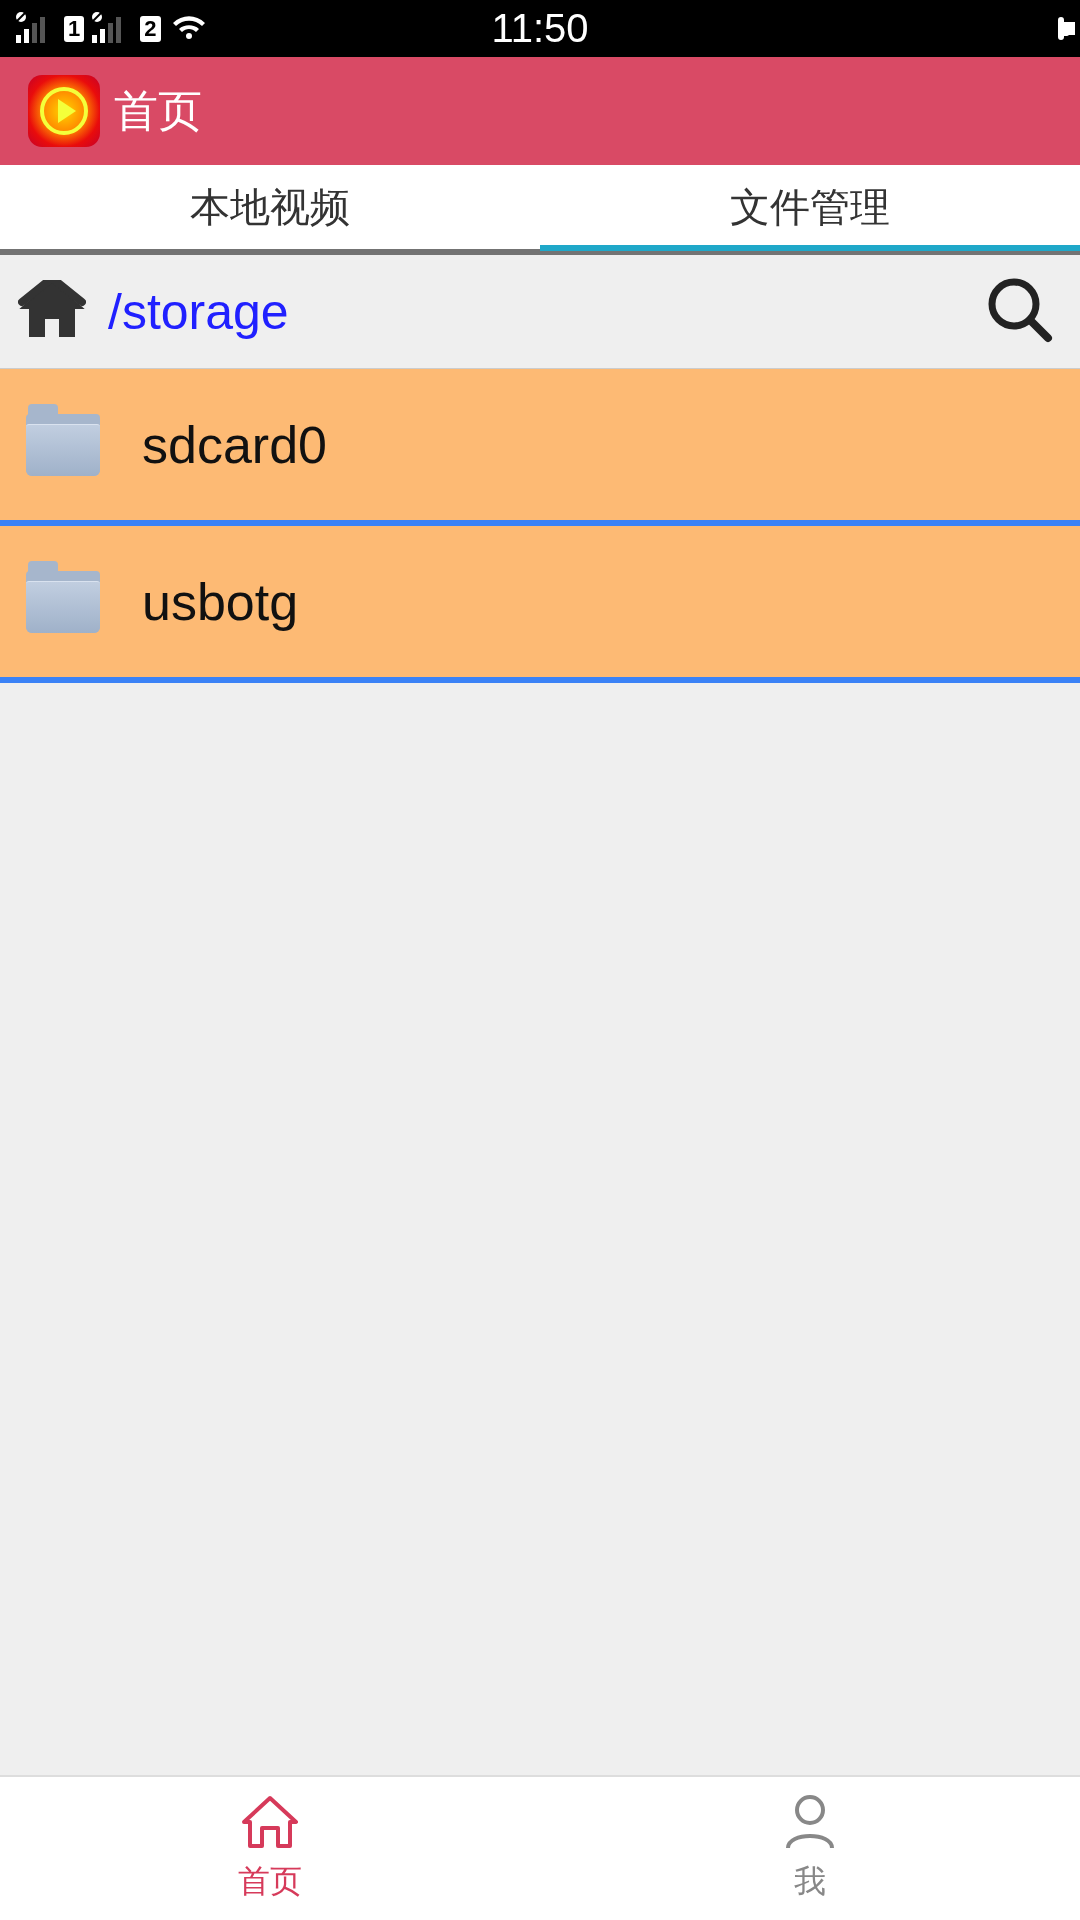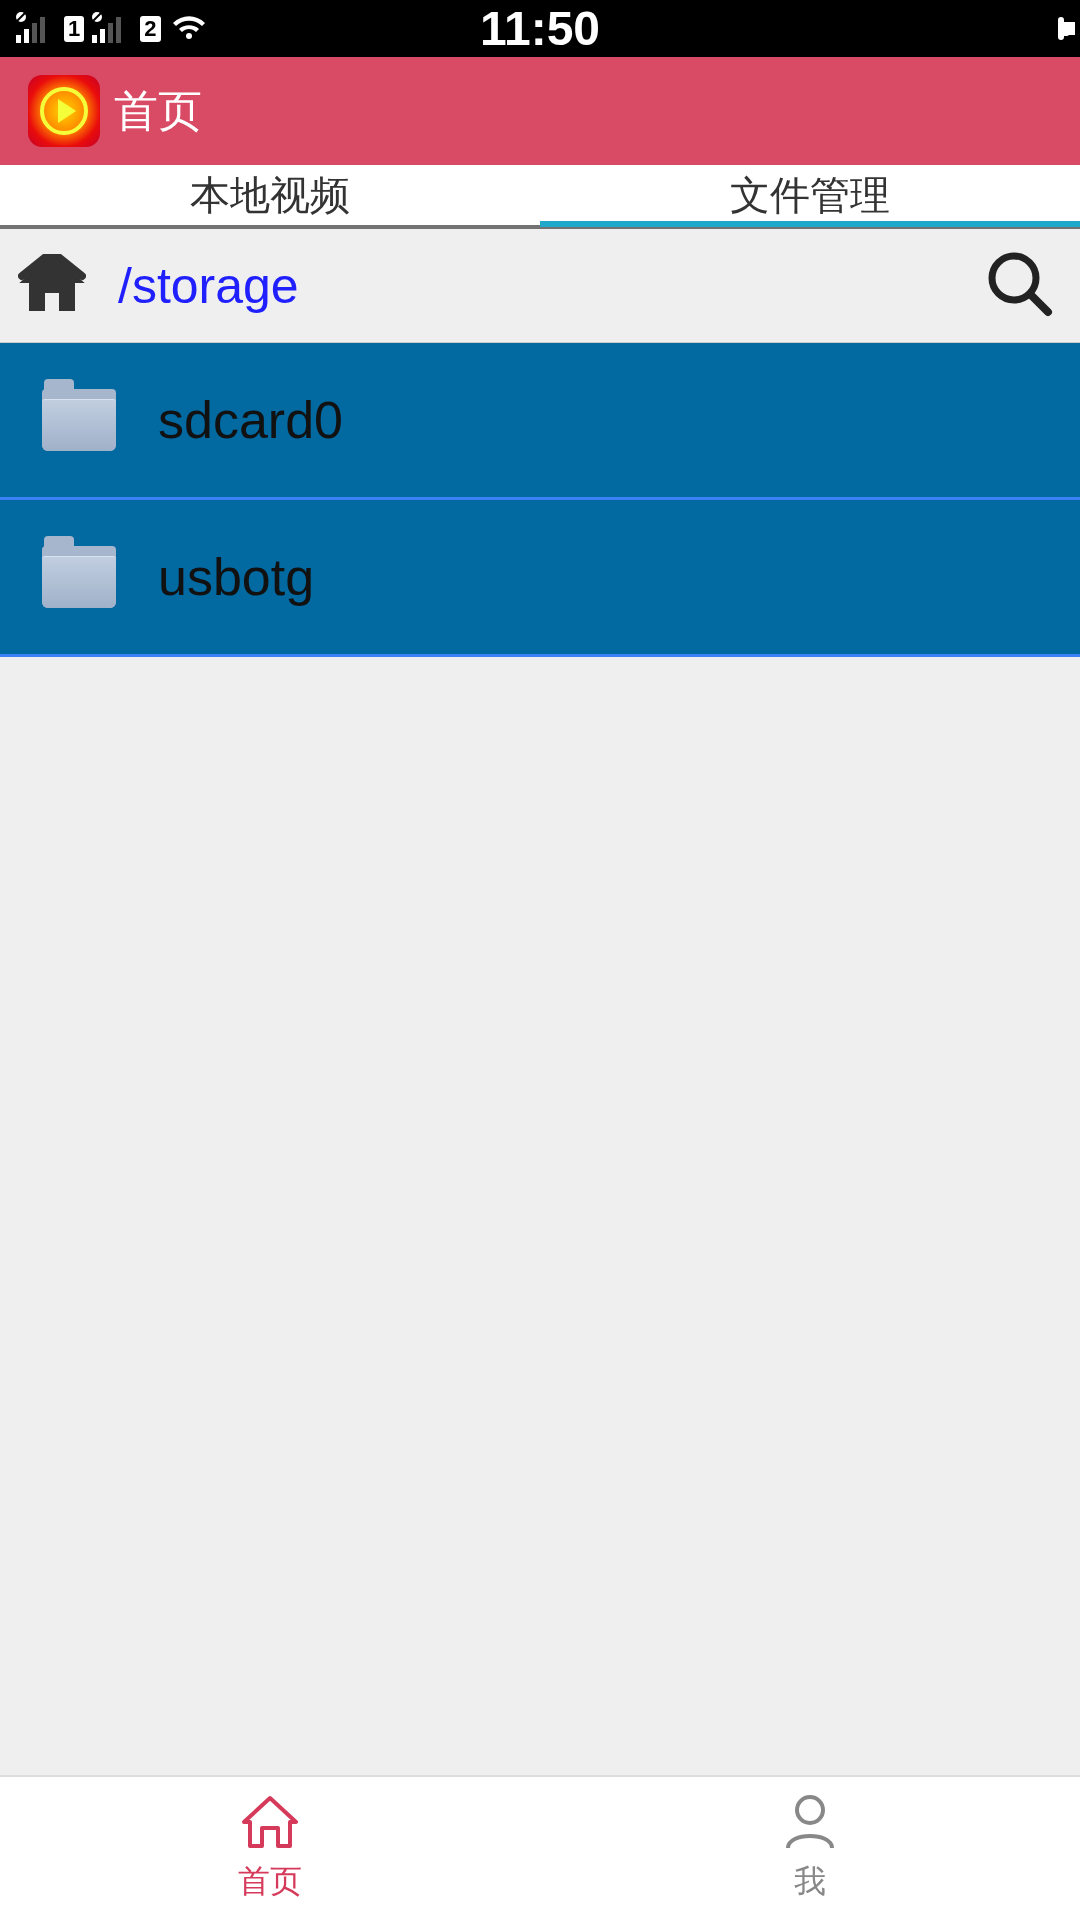--- a/index.html
+++ b/index.html
@@ -14,21 +14,21 @@
     .status-bar {
       height: 57px;
       background: #000;
       display: flex;
       align-items: center;
       justify-content: space-between;
       padding: 0 16px;
       color: #fff;
     }
     .status-left { display: flex; align-items: center; gap: 8px; }
-    .status-center { font-size: 48px; font-weight: 700; position:absolute; left:50%; transform:translateX(-50%); }
+    .status-center { font-size: 40px; font-weight: 400; position:absolute; left:50%; transform:translateX(-50%); }
     .status-right { display: flex; align-items: center; }
     .battery {
       width: 54px; height: 28px; border: 3px solid #fff; border-radius: 4px; position: relative;
     }
     .battery::after {
       content: ""; position: absolute; right: -8px; top: 6px; width: 5px; height: 10px; background: #fff; border-radius: 0 2px 2px 0;
     }
     .battery-fill { position:absolute; left:2px; top:2px; bottom:2px; width:12px; background:#fff; }
     .app-bar {
       height: 108px;
@@ -46,50 +46,49 @@
     }
     .app-logo-inner {
       width:48px; height:48px; border-radius:50%; border:4px solid #f4ff3a;
       display:flex; align-items:center; justify-content:center;
     }
     .app-logo-play {
       width:0; height:0; border-left:18px solid #f4ff3a; border-top:12px solid transparent; border-bottom:12px solid transparent; margin-left:5px;
     }
     .app-title { color:#fff; font-size:44px; font-weight:400; }
     .tabs {
-      height: 64px;
+      height: 90px;
       background: #fff;
       display:flex;
-      border-bottom: 4px solid #737373;
+      border-bottom: 6px solid #737373;
     }
     .tab {
       flex:1; display:flex; align-items:center; justify-content:center;
       font-size:40px; color:#333; position:relative;
     }
     .tab.active-underline::after {
       content:""; position:absolute; bottom:-2px; left:0; right:0; height:6px; background:#1fa8c9;
     }
     .path-bar {
       height: 114px;
       background: #efefef;
       display:flex; align-items:center;
       padding-left: 16px; padding-right:20px;
       border-bottom:1px solid #ccc;
-      gap:10px;
     }
     .home-btn { width:72px; display:flex; align-items:center; justify-content:center; }
     .path-text { color:#2020ff; font-size:50px; margin-left:20px; flex:1; font-weight:400;}
     .search-btn { width:80px; display:flex; align-items:center; justify-content:center; }
     .file-list { background:#efefef; }
     .file-row {
       height: 157px;
       display:flex; align-items:center;
-      padding-left: 42px;
-      background:#0369a1;
-      border-bottom:3px solid #3b82f6;
+      padding-left: 26px;
+      background:#fdba74;
+      border-bottom:6px solid #3b82f6;
     }
     .folder-icon { width:74px; height:62px; position:relative; margin-right:42px;}
     .folder-back {
       position:absolute; inset:0;
       background:#a6b6cc;
       border-radius:4px 4px 6px 6px;
     }
     .folder-tab {
       position:absolute; top:-10px; left:2px; width:30px; height:14px;
       background:#a6b6cc; border-radius:4px 4px 0 0;

